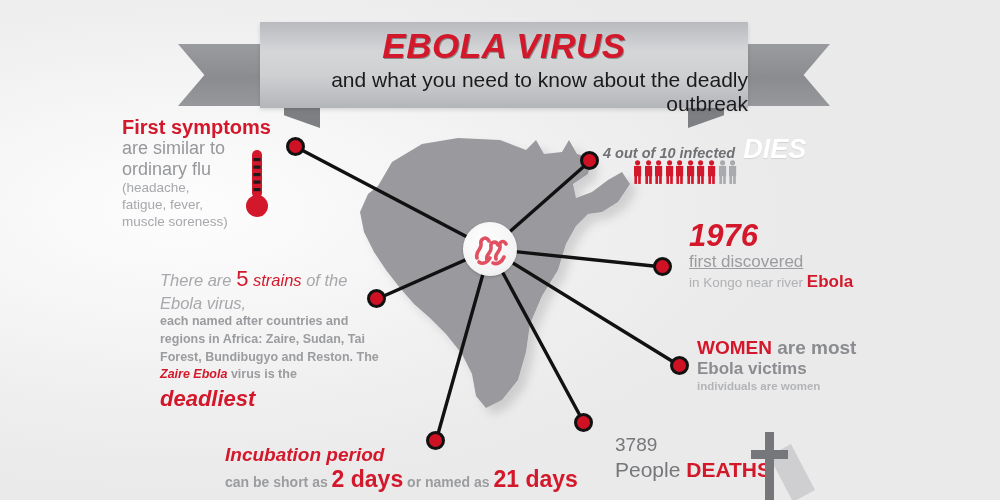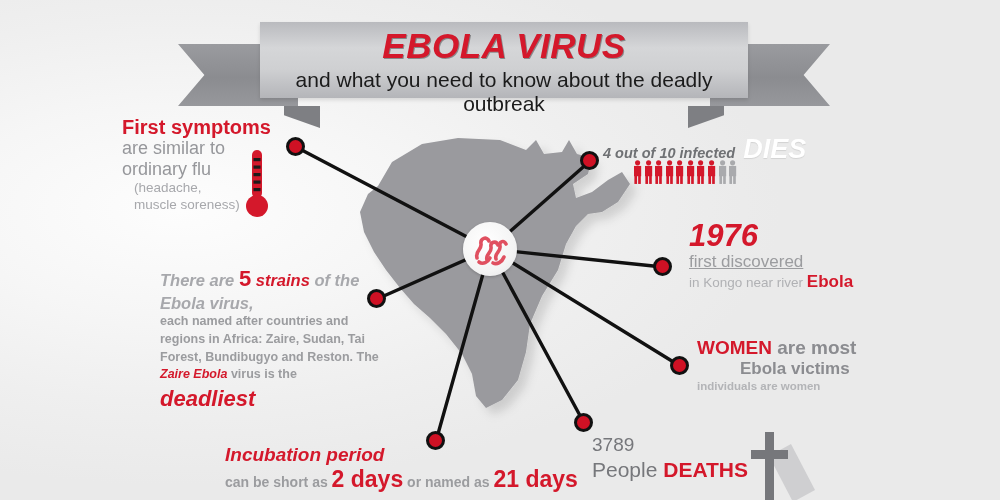--- a/index.html
+++ b/index.html
@@ -24,32 +24,32 @@
   }
   .ribbon-tail.left{left:0;clip-path:polygon(0 0,100% 0,100% 100%,0 100%,22% 50%);}
   .ribbon-tail.right{right:0;clip-path:polygon(0 0,100% 0,78% 50%,100% 100%,0 100%);}
   .ribbon-fold{
     position:absolute;top:84px;width:36px;height:22px;
     background:#7e7f83;
   }
   .ribbon-fold.left{left:106px;clip-path:polygon(0 0,100% 0,100% 100%,0 42%);}
   .ribbon-fold.right{right:106px;clip-path:polygon(0 0,100% 0,100% 42%,0 100%);}
   .ribbon-main{
-    position:absolute;left:82px;top:0;width:488px;height:76px;
+    position:absolute;left:82px;top:0;width:488px;height:86px;
     background:linear-gradient(180deg,#b9babe 0%,#d5d6d8 34%,#cfd0d2 62%,#b4b5b9 100%);
     box-shadow:0 2px 4px rgba(0,0,0,.12);
   }
   .ribbon-main .t1{
     position:absolute;left:0;right:0;top:4px;text-align:center;
     font-size:35px;font-weight:bold;font-style:italic;color:#d4182b;
     letter-spacing:.5px;
     text-shadow:1px 1px 0 rgba(0,0,0,.35);
   }
   .ribbon-main .t2{
-    position:absolute;left:0;right:0;top:46px;text-align:center;
+    position:absolute;left:0;right:0;top:46px;text-align:right;
     font-size:21px;color:#1b1b1b;
   }
 
   
   .map{position:absolute;left:330px;top:128px;width:330px;height:310px;}
 
   
   .lines{position:absolute;left:0;top:0;width:1000px;height:500px;}
   .dot{position:absolute;width:19px;height:19px;border-radius:50%;
        background:#cf1124;border:3px solid #111;box-sizing:border-box;}
@@ -61,28 +61,28 @@
     box-shadow:0 1px 3px rgba(0,0,0,.2);
   }
 
   
   .blk{position:absolute;}
 
   
   #b-symptoms{left:122px;top:116px;width:160px;line-height:1.12;}
   #b-symptoms .h{font-size:20px;font-weight:bold;color:#d4182b;}
   #b-symptoms .s{font-size:18px;color:#96979b;}
-  #b-symptoms .p{font-size:13.5px;color:#a7a8ac;line-height:1.28;margin-left:12px;}
+  #b-symptoms .p{font-size:13.5px;color:#a7a8ac;line-height:1.28;}
 
   
   .thermo{position:absolute;left:242px;top:148px;width:30px;height:72px;}
 
   
   #b-strains{left:160px;top:265px;width:230px;}
-  #b-strains .l1{font-size:16.5px;font-style:italic;font-weight:bold;color:#a7a8ac;line-height:1.25;}
+  #b-strains .l1{font-size:16.5px;font-style:italic;font-weight:normal;color:#a7a8ac;line-height:1.25;}
   #b-strains .l1 .n{font-size:22px;color:#d4182b;font-style:normal;}
   #b-strains .l1 .sn{color:#d4182b;}
   #b-strains .body{font-size:12.5px;font-weight:bold;color:#9b9c9f;line-height:1.42;}
   #b-strains .body .ze{color:#d4182b;font-style:italic;}
   #b-strains .dl{font-size:22px;font-style:italic;font-weight:bold;color:#d4182b;margin-top:2px;}
 
   
   #b-incub{left:225px;top:444px;width:330px;}
   #b-incub .h{font-size:19px;font-style:italic;font-weight:bold;color:#d4182b;}
   #b-incub .r{font-size:14px;font-weight:bold;color:#9b9c9f;white-space:nowrap;}
@@ -99,25 +99,25 @@
   #b-1976{left:689px;top:220px;width:210px;}
   #b-1976 .y{font-size:31px;font-style:italic;font-weight:bold;color:#d4182b;line-height:1.02;}
   #b-1976 .d{font-size:17px;color:#9b9c9f;line-height:1.2;text-decoration:underline;}
   #b-1976 .k{font-size:13.5px;color:#b0b1b4;}
   #b-1976 .k .eb{font-size:17px;font-weight:bold;color:#d4182b;}
 
   
   #b-women{left:697px;top:337px;width:240px;line-height:1.16;}
   #b-women .h{font-size:19px;font-weight:bold;color:#d4182b;}
   #b-women .h .g{color:#8b8c90;}
-  #b-women .s{font-size:17px;font-weight:bold;color:#8b8c90;margin-left:43px;}
+  #b-women .s{font-size:17px;font-weight:bold;color:#8b8c90;}
   #b-women .p{font-size:11.5px;font-weight:bold;color:#b3b4b7;line-height:1.35;}
 
   
-  #b-deaths{left:592px;top:434px;width:180px;line-height:1.2;}
+  #b-deaths{left:615px;top:434px;width:180px;line-height:1.2;}
   #b-deaths .n{font-size:19px;color:#76777b;}
   #b-deaths .p{font-size:21px;color:#76777b;}
   #b-deaths .p .d{color:#d4182b;font-weight:bold;}
 
   .cross{position:absolute;left:745px;top:428px;width:90px;height:75px;}
 </style>
 </head>
 <body>
 
 <div id="stage">
@@ -181,20 +181,21 @@
       <div class="t1">EBOLA VIRUS</div>
       <div class="t2">and what you need to know about the deadly outbreak</div>
     </div>
   </div>
 
   <div class="blk" id="b-symptoms">
     <div class="h">First symptoms</div>
     <div class="s">are similar to</div>
     <div class="s">ordinary flu</div>
     <div class="p">(headache,</div>
+    <div class="p">fatigue, fever,</div>
     <div class="p">muscle soreness)</div>
   </div>
 
   <div class="thermo">
     <svg viewBox="0 0 30 72" width="30" height="72">
       <rect x="10" y="2" width="10" height="48" rx="5" fill="#d4182b"></rect>
       <circle cx="15" cy="58" r="11" fill="#d4182b"></circle>
       <circle cx="12" cy="55" r="5.5" fill="#e2success" opacity="0"></circle>
       <g fill="#1b1b1b">
         <rect x="11.5" y="10" width="7" height="3.2"></rect>

